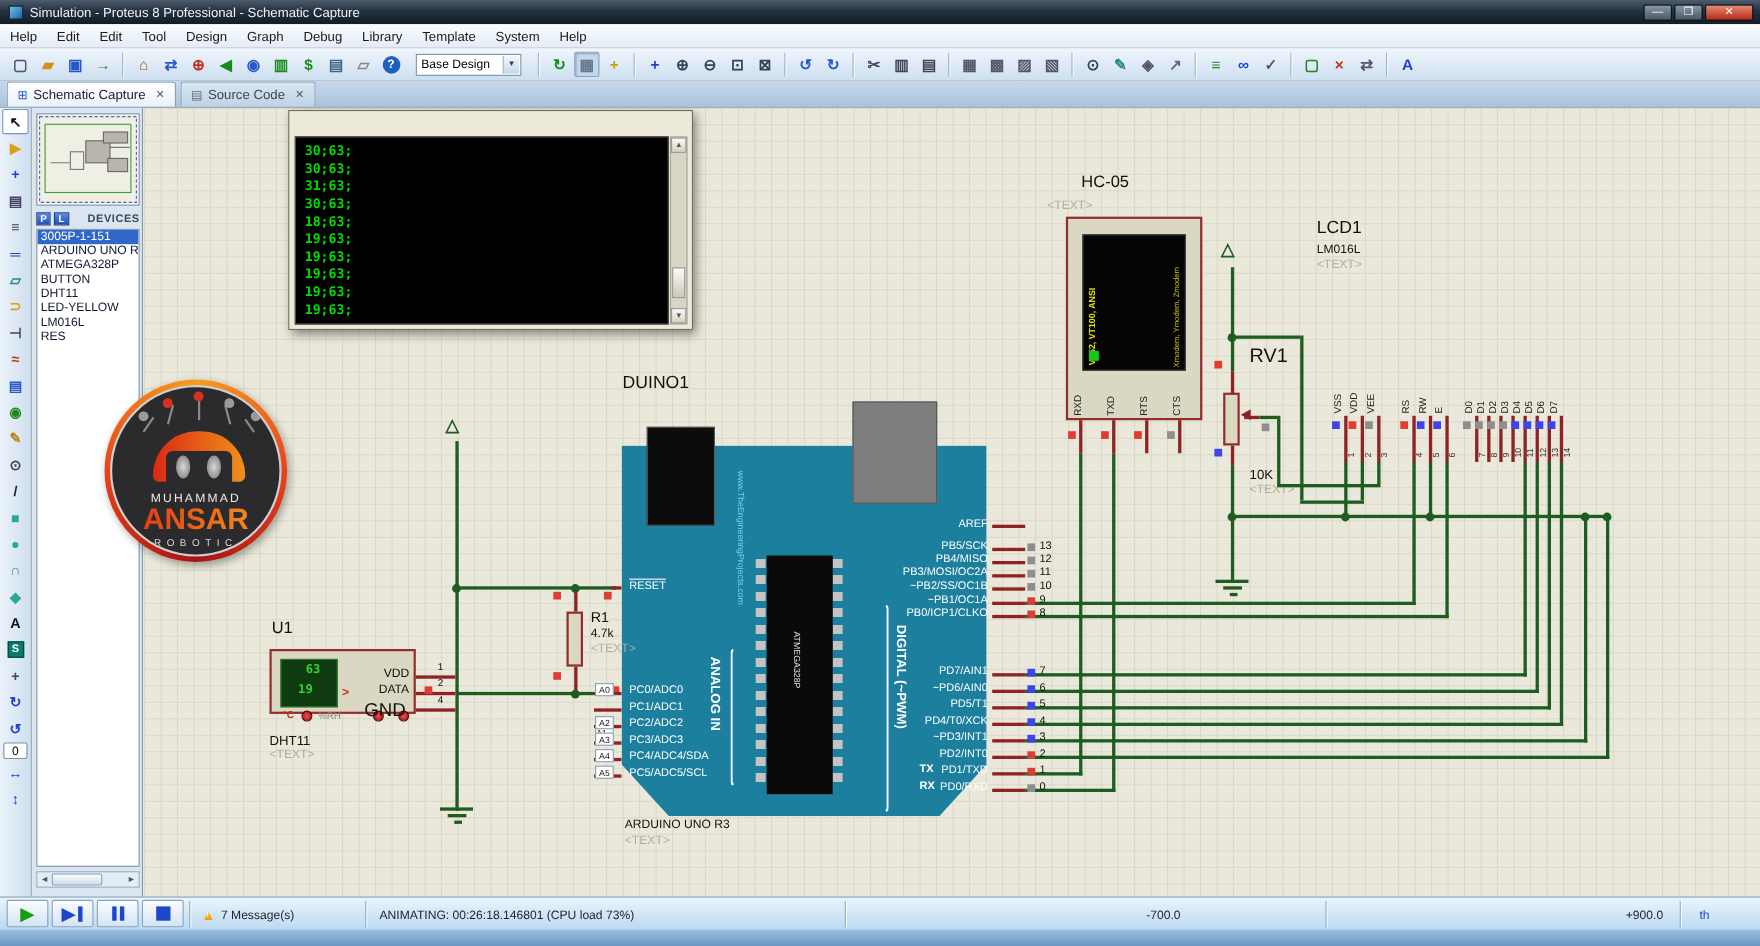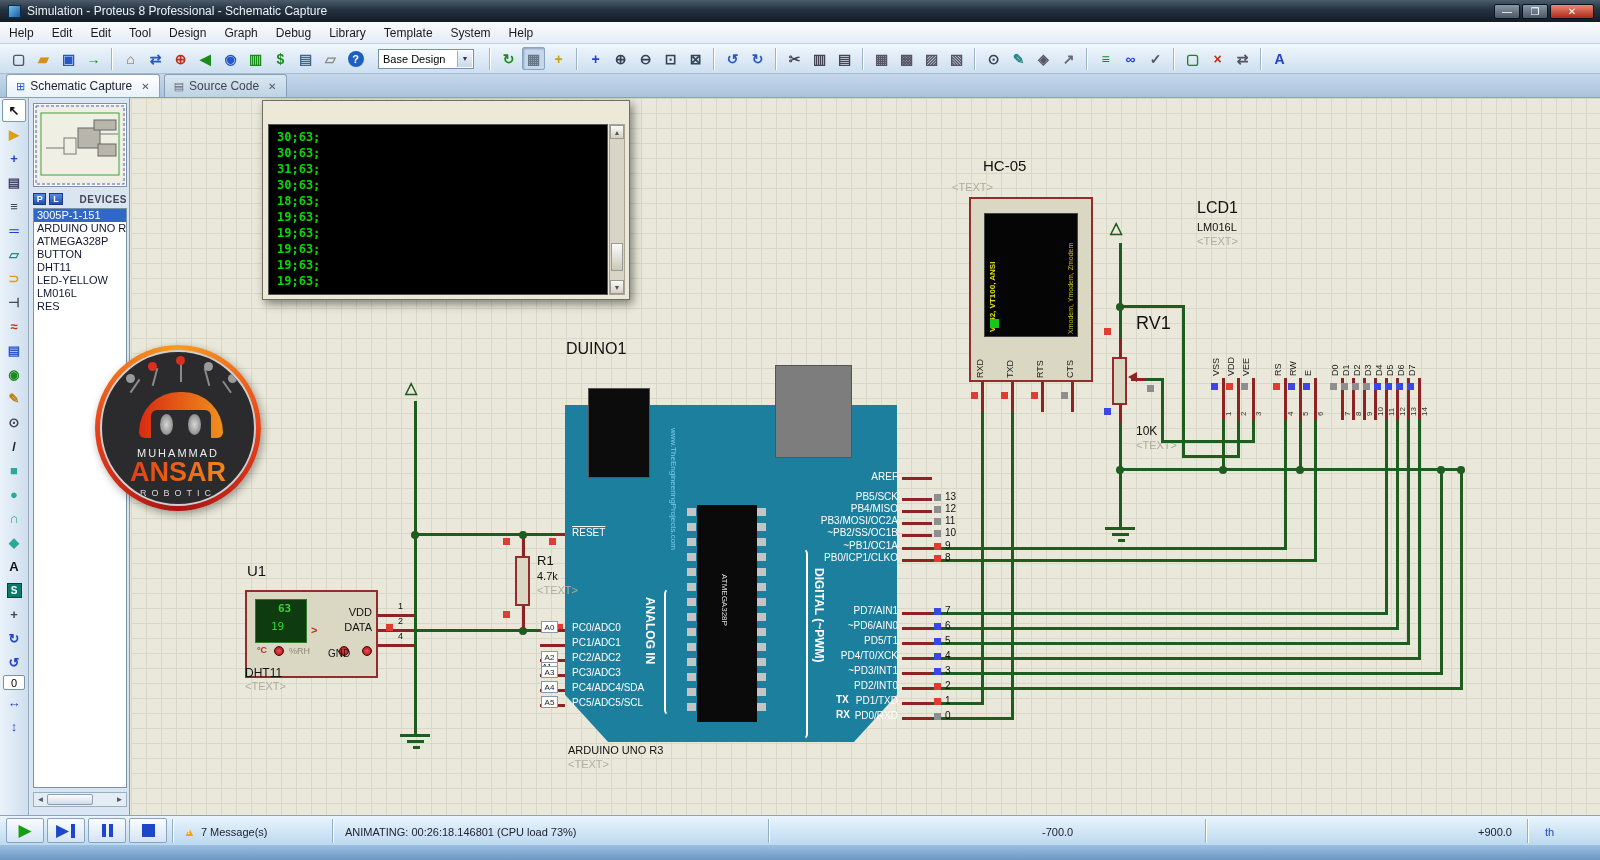--- a/index.html
+++ b/index.html
@@ -443,24 +443,24 @@
   <div class="bracket a" style="left:796px;top:548px;width:12px;height:192px;border-right-color:#fff"></div>
   <div class="a vtc" style="left:643px;top:597px;height:128px;color:#fff;font-weight:bold;font-size:12px">ANALOG IN</div>
   <div class="a vtc" style="left:812px;top:568px;height:168px;color:#fff;font-weight:bold;font-size:12px">DIGITAL (~PWM)</div>
   <div class="a vtc" style="left:669px;top:428px;height:178px;color:#7ecdef;font-size:8px">www.TheEngineeringProjects.com</div>
   <div class="wpin" style="left:572px;top:527px;text-decoration:overline">RESET</div>
   <div class="wpin" style="left:740px;top:471px;width:158px;text-align:right">AREF</div>
   <div class="lbl" style="left:568px;top:744px;font-size:11px">ARDUINO UNO R3</div>
   <div class="tag" style="left:568px;top:758px;font-size:11px">&lt;TEXT&gt;</div>
 
   <div class="lbl" style="left:247px;top:562px;font-size:15px">U1</div>
-  <div class="comp" style="left:245px;top:590px;width:133px;height:88px">
+  <div class="comp" style="left:245px;top:590px;width:133px;height:59px">
     <div class="a" style="left:8px;top:7px;width:52px;height:44px;background:#0e3b10;border:1px solid #2c7a2c">
       <span class="a" style="left:22px;top:2px;font-family:'DejaVu Sans Mono',monospace;font-size:11px;font-weight:bold;color:#35d435">63</span>
-      <span class="a" style="left:15px;top:20px;font-family:'DejaVu Sans Mono',monospace;font-size:11px;font-weight:normal;color:#35d435">19</span>
+      <span class="a" style="left:15px;top:20px;font-family:'DejaVu Sans Mono',monospace;font-size:11px;font-weight:bold;color:#35d435">19</span>
     </div>
     <span class="a" style="left:64px;top:32px;color:#c03018;font-weight:bold;font-size:11px">&gt;</span>
     <span class="a" style="left:10px;top:53px;font-size:9px;font-weight:bold;color:#c03018">°C</span>
     <span class="a" style="left:27px;top:54px;width:10px;height:10px;border-radius:50%;background:radial-gradient(#f05050,#901010);border:1px solid #500"></span>
     <span class="a" style="left:42px;top:54px;font-size:9px;color:#8a8a78">%RH</span>
     <span class="a" style="left:92px;top:54px;width:10px;height:10px;border-radius:50%;background:radial-gradient(#f05050,#901010);border:1px solid #500"></span>
     <span class="a" style="left:115px;top:54px;width:10px;height:10px;border-radius:50%;background:radial-gradient(#f05050,#901010);border:1px solid #500"></span>
   </div>
   <div class="lbl" style="left:245px;top:666px;font-size:12px">DHT11</div>
   <div class="tag" style="left:245px;top:680px;font-size:11px">&lt;TEXT&gt;</div>
@@ -642,21 +642,21 @@
     <div class="pstub" style="left: 540px; top: 689px; width: 25px; height: 3px;"></div>
     <div class="a" style="left: 541px; top: 681px; width: 17px; height: 12px; background: rgb(255, 255, 255); border: 1px solid rgb(138, 154, 170); font-size: 8px; text-align: center; line-height: 11px; color: rgb(34, 34, 34);">A4</div>
     <div class="wpin" style="left: 572px; top: 682px;">PC4/ADC4/SDA</div>
     <div class="pstub" style="left: 540px; top: 704px; width: 25px; height: 3px;"></div>
     <div class="a" style="left: 541px; top: 696px; width: 17px; height: 12px; background: rgb(255, 255, 255); border: 1px solid rgb(138, 154, 170); font-size: 8px; text-align: center; line-height: 11px; color: rgb(34, 34, 34);">A5</div>
     <div class="wpin" style="left: 572px; top: 697px;">PC5/ADC5/SCL</div>
     <div class="lbl" style="left: 328px; top: 606px; width: 44px; text-align: right; font-size: 11px;">VDD</div>
     <div class="lbl" style="left: 398px; top: 601px; font-size: 9px;">1</div>
     <div class="lbl" style="left: 328px; top: 621px; width: 44px; text-align: right; font-size: 11px;">DATA</div>
     <div class="lbl" style="left: 398px; top: 616px; font-size: 9px;">2</div>
-    <div class="lbl" style="left: 328px; top: 636px; width: 44px; text-align: left; font-size: 10px; margin-top: 12px;">GND</div>
+    <div class="lbl" style="left: 328px; top: 636px; width: 44px; text-align: center; font-size: 17px;">GND</div>
     <div class="lbl" style="left: 398px; top: 631px; font-size: 9px;">4</div>
     <div class="a vt" style="left: 975px; top: 334px; height: 44px; font-size: 9px; color: rgb(34, 34, 34);">RXD</div>
     <div class="a vt" style="left: 1005px; top: 334px; height: 44px; font-size: 9px; color: rgb(34, 34, 34);">TXD</div>
     <div class="a vt" style="left: 1035px; top: 334px; height: 44px; font-size: 9px; color: rgb(34, 34, 34);">RTS</div>
     <div class="a vt" style="left: 1065px; top: 334px; height: 44px; font-size: 9px; color: rgb(34, 34, 34);">CTS</div>
     <div class="pstub" style="left: 1222px; top: 378px; width: 3px; height: 42px;"></div>
     <div class="sq blue" style="left: 1211px; top: 383px;"></div>
     <div class="a vt" style="left: 1211px; top: 336px; height: 40px; font-size: 9px; color: rgb(34, 34, 34);">VSS</div>
     <div class="a vt" style="left: 1224px; top: 386px; height: 30px; font-size: 8px; color: rgb(51, 51, 51);">1</div>
     <div class="pstub" style="left: 1237px; top: 378px; width: 3px; height: 42px;"></div>

